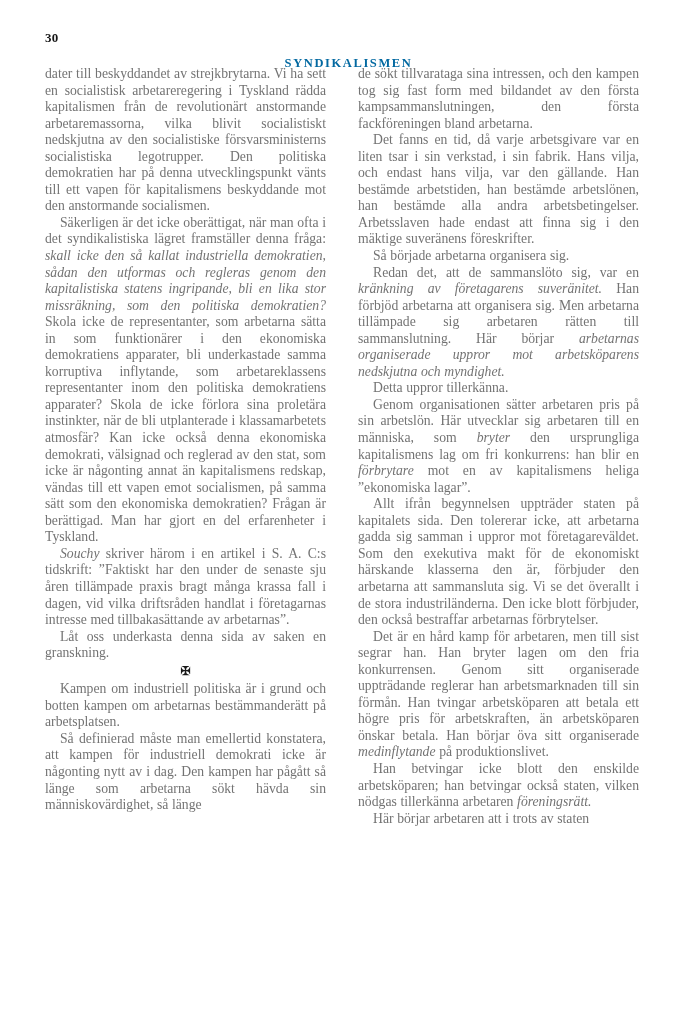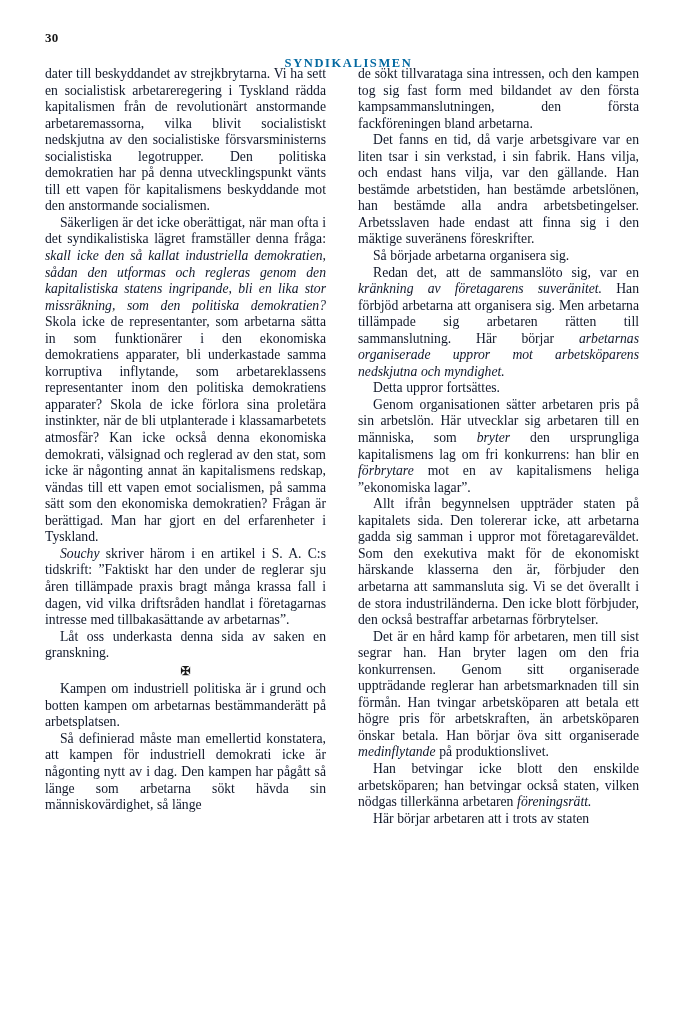--- a/index.html
+++ b/index.html
@@ -59,21 +59,21 @@
   .col {
     width: 281px;
     display: block;
   }
   p.para {
     margin: 0;
     text-align: justify;
     text-justify: inter-word;
     font-size: 13.7px;
     line-height: 16.55px;
-    color: #0f172a;
+    color: #737373;
     text-indent: 15px;
     hyphens: manual;
     word-spacing: 0.2px;
   }
   p.para.noindent {
     text-indent: 0;
   }
   p.para i, p.para em {
     font-style: italic;
   }
@@ -95,32 +95,32 @@
 
   <div class="runhead">
     <span class="folio">30</span>
     <span class="runtitle">SYNDIKALISMEN</span>
   </div>
 
   <div class="columns">
     <div class="col" id="col-left">
         <p class="para noindent"><span>dater till beskyddandet av strejkbrytarna. Vi ha sett en socialistisk arbetareregering i Tyskland rädda kapitalismen från de revolutionärt anstormande arbetaremassorna, vilka blivit socialistiskt nedskjutna av den socialistiske försvarsministerns socialistiska legotrupper. Den politiska demokratien har på denna utvecklingspunkt vänts till ett vapen för kapitalismens beskyddande mot den anstormande socialismen.</span></p>
         <p class="para"><span>Säkerligen är det icke oberättigat, när man ofta i det syndikalistiska lägret framställer denna fråga: </span><i>skall icke den så kallat industriella demokratien, sådan den utformas och regleras genom den kapitalistiska statens ingripande, bli en lika stor missräkning, som den politiska demokratien?</i><span> Skola icke de representanter, som arbetarna sätta in som funktionärer i den ekonomiska demokratiens apparater, bli underkastade samma korruptiva inflytande, som arbetareklassens representanter inom den politiska demokratiens apparater? Skola de icke förlora sina proletära instinkter, när de bli utplanterade i klassamarbetets atmosfär? Kan icke också denna ekonomiska demokrati, välsignad och reglerad av den stat, som icke är någonting annat än kapitalismens redskap, vändas till ett vapen emot socialismen, på samma sätt som den ekonomiska demokratien? Frågan är berättigad. Man har gjort en del erfarenheter i Tyskland.</span></p>
-        <p class="para"><i>Souchy</i><span> skriver härom i en artikel i S. A. C:s tidskrift: ”Faktiskt har den under de reglerar sju åren tillämpade praxis bragt många krassa fall i dagen, vid vilka driftsråden handlat i företagarnas intresse med tillbakasättande av arbetarnas”.</span></p>
+        <p class="para"><i>Souchy</i><span> skriver härom i en artikel i S. A. C:s tidskrift: ”Faktiskt har den under de senaste sju åren tillämpade praxis bragt många krassa fall i dagen, vid vilka driftsråden handlat i företagarnas intresse med tillbakasättande av arbetarnas”.</span></p>
         <p class="para"><span>Låt oss underkasta denna sida av saken en granskning.</span></p>
         <div class="divider">✠</div>
         <p class="para"><span>Kampen om industriell politiska är i grund och botten kampen om arbetarnas bestämmanderätt på arbetsplatsen.</span></p>
         <p class="para"><span>Så definierad måste man emellertid konstatera, att kampen för industriell demokrati icke är någonting nytt av i dag. Den kampen har pågått så länge som arbetarna sökt hävda sin människovärdighet, så länge</span></p>
       </div>
     <div class="col" id="col-right">
         <p class="para noindent"><span>de sökt tillvarataga sina intressen, och den kampen tog sig fast form med bildandet av den första kampsammanslutningen, den första fackföreningen bland arbetarna.</span></p>
         <p class="para"><span>Det fanns en tid, då varje arbetsgivare var en liten tsar i sin verkstad, i sin fabrik. Hans vilja, och endast hans vilja, var den gällande. Han bestämde arbetstiden, han bestämde arbetslönen, han bestämde alla andra arbetsbetingelser. Arbetsslaven hade endast att finna sig i den mäktige suveränens föreskrifter.</span></p>
         <p class="para"><span>Så började arbetarna organisera sig.</span></p>
         <p class="para"><span>Redan det, att de sammanslöto sig, var en </span><i>kränkning av företagarens suveränitet.</i><span> Han förbjöd arbetarna att organisera sig. Men arbetarna tillämpade sig arbetaren rätten till sammanslutning. Här börjar </span><i>arbetarnas organiserade uppror mot arbetsköparens nedskjutna och myndighet.</i></p>
-        <p class="para"><span>Detta uppror fortsättes.</span></p>
+        <p class="para"><span>Detta uppror tillerkänna.</span></p>
         <p class="para"><span>Genom organisationen sätter arbetaren pris på sin arbetslön. Här utvecklar sig arbetaren till en människa, som </span><i>bryter</i><span> den ursprungliga kapitalismens lag om fri konkurrens: han blir en </span><i>förbrytare</i><span> mot en av kapitalismens heliga ”ekonomiska lagar”.</span></p>
         <p class="para"><span>Allt ifrån begynnelsen uppträder staten på kapitalets sida. Den tolererar icke, att arbetarna gadda sig samman i uppror mot företagareväldet. Som den exekutiva makt för de ekonomiskt härskande klasserna den är, förbjuder den arbetarna att sammansluta sig. Vi se det överallt i de stora industriländerna. Den icke blott förbjuder, den också bestraffar arbetarnas förbrytelser.</span></p>
         <p class="para"><span>Det är en hård kamp för arbetaren, men till sist segrar han. Han bryter lagen om den fria konkurrensen. Genom sitt organiserade uppträdande reglerar han arbetsmarknaden till sin förmån. Han tvingar arbetsköparen att betala ett högre pris för arbetskraften, än arbetsköparen önskar betala. Han börjar öva sitt organiserade </span><i>medinflytande</i><span> på produktionslivet.</span></p>
         <p class="para"><span>Han betvingar icke blott den enskilde arbetsköparen; han betvingar också staten, vilken nödgas tillerkänna arbetaren </span><i>föreningsrätt.</i></p>
         <p class="para"><span>Här börjar arbetaren att i trots av staten</span></p>
       </div>
   </div>
 
 </div>
 

